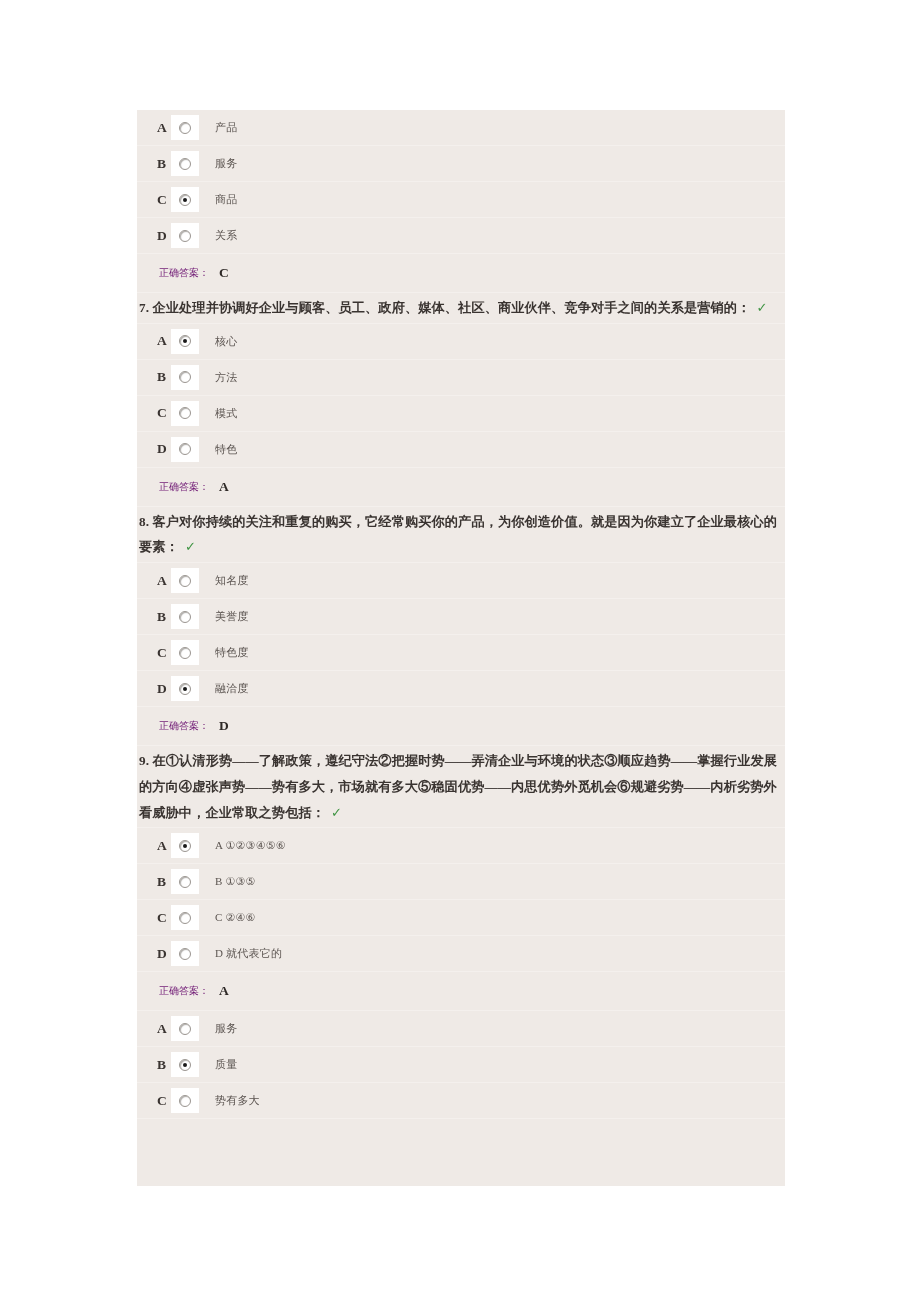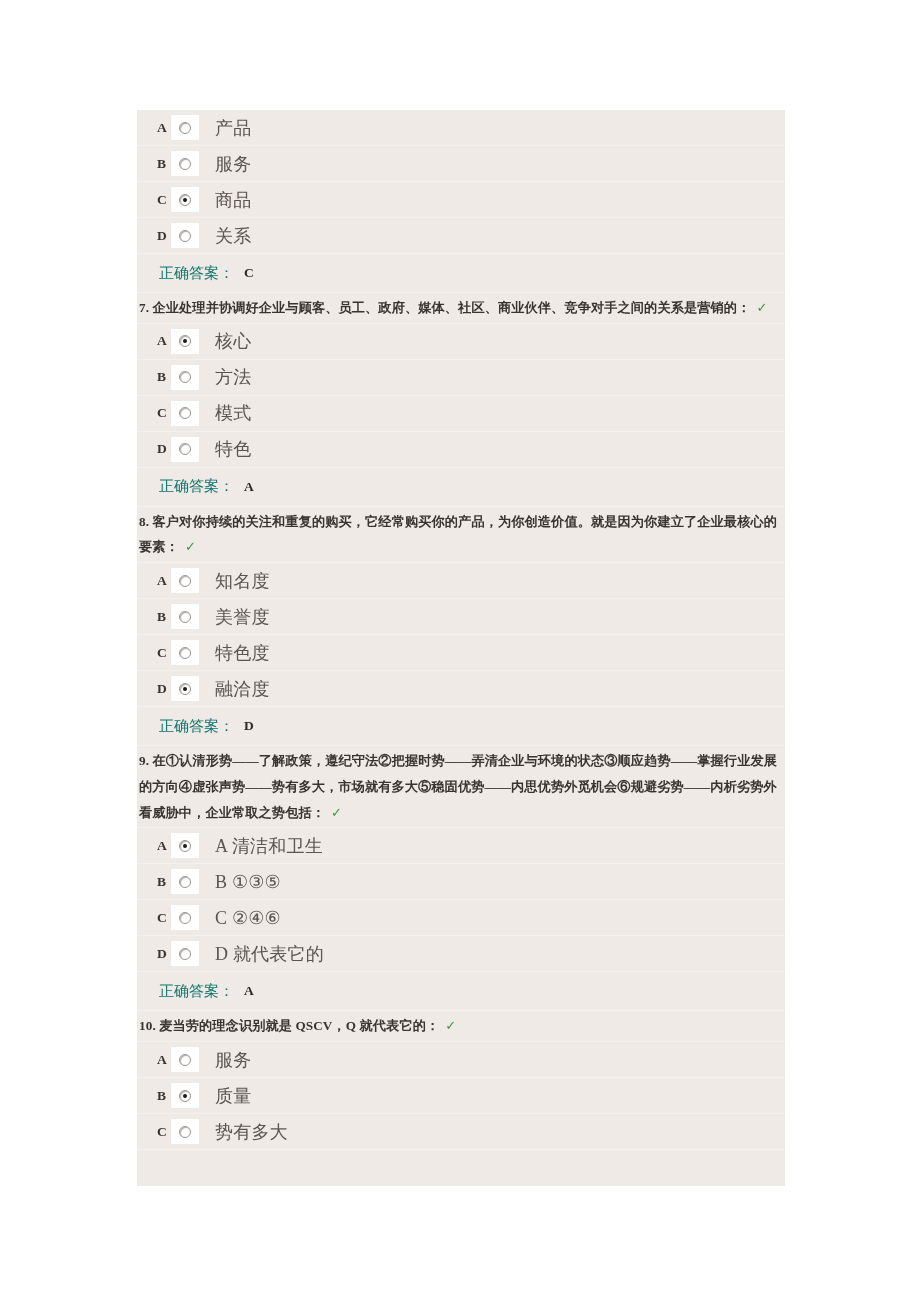--- a/index.html
+++ b/index.html
@@ -105,37 +105,37 @@
     top: 50%;
     width: 4px;
     height: 4px;
     margin-left: -2px;
     margin-top: -2px;
     border-radius: 50%;
     background: #1a1a1a;
   }
 
   .opt-text {
-    font-size: 18px;
+    font-size: 11px;
     color: #5b5450;
     padding-left: 16px;
     letter-spacing: 0.2px;
   }
 
   
   .answer-row {
     height: 38px;
     display: flex;
     align-items: center;
     padding-left: 22px;
     border-bottom: 1px solid #f4f0ed;
   }
   .answer-label {
-    font-size: 15px;
-    color: #0f766e;
+    font-size: 10px;
+    color: #701a75;
   }
   .answer-value {
     font-size: 13.5px;
     font-weight: bold;
     color: #2f2a27;
     padding-left: 10px;
   }
 </style>
 </head>
 <body>
@@ -254,21 +254,21 @@
           </div>
         </div>
         <div class="question-block">
           <div class="q-stem"><span>9. 在①认清形势——了解政策，遵纪守法②把握时势——弄清企业与环境的状态③顺应趋势——掌握行业发展的方向④虚张声势——势有多大，市场就有多大⑤稳固优势——内思优势外觅机会⑥规避劣势——内析劣势外看威胁中，企业常取之势包括：</span><span class="check">✓</span></div>
           <div class="options">
             <div class="option-row">
               <span class="opt-letter">A</span>
               <span class="radio-cell">
                 <span class="radio checked"></span>
               </span>
-              <span class="opt-text">A 清洁和卫生</span>
+              <span class="opt-text">A ①②③④⑤⑥</span>
             </div>
             <div class="option-row">
               <span class="opt-letter">B</span>
               <span class="radio-cell">
                 <span class="radio"></span>
               </span>
               <span class="opt-text">B ①③⑤</span>
             </div>
             <div class="option-row">
               <span class="opt-letter">C</span>
@@ -284,21 +284,20 @@
               </span>
               <span class="opt-text">D 就代表它的</span>
             </div>
           </div>
           <div class="answer-row">
             <span class="answer-label">正确答案：</span>
             <span class="answer-value">A</span>
           </div>
         </div>
         <div class="question-block">
-          <div class="q-stem"><span>10. 麦当劳的理念识别就是 QSCV，Q 就代表它的：</span><span class="check">✓</span></div>
           <div class="options">
             <div class="option-row">
               <span class="opt-letter">A</span>
               <span class="radio-cell">
                 <span class="radio"></span>
               </span>
               <span class="opt-text">服务</span>
             </div>
             <div class="option-row">
               <span class="opt-letter">B</span>

